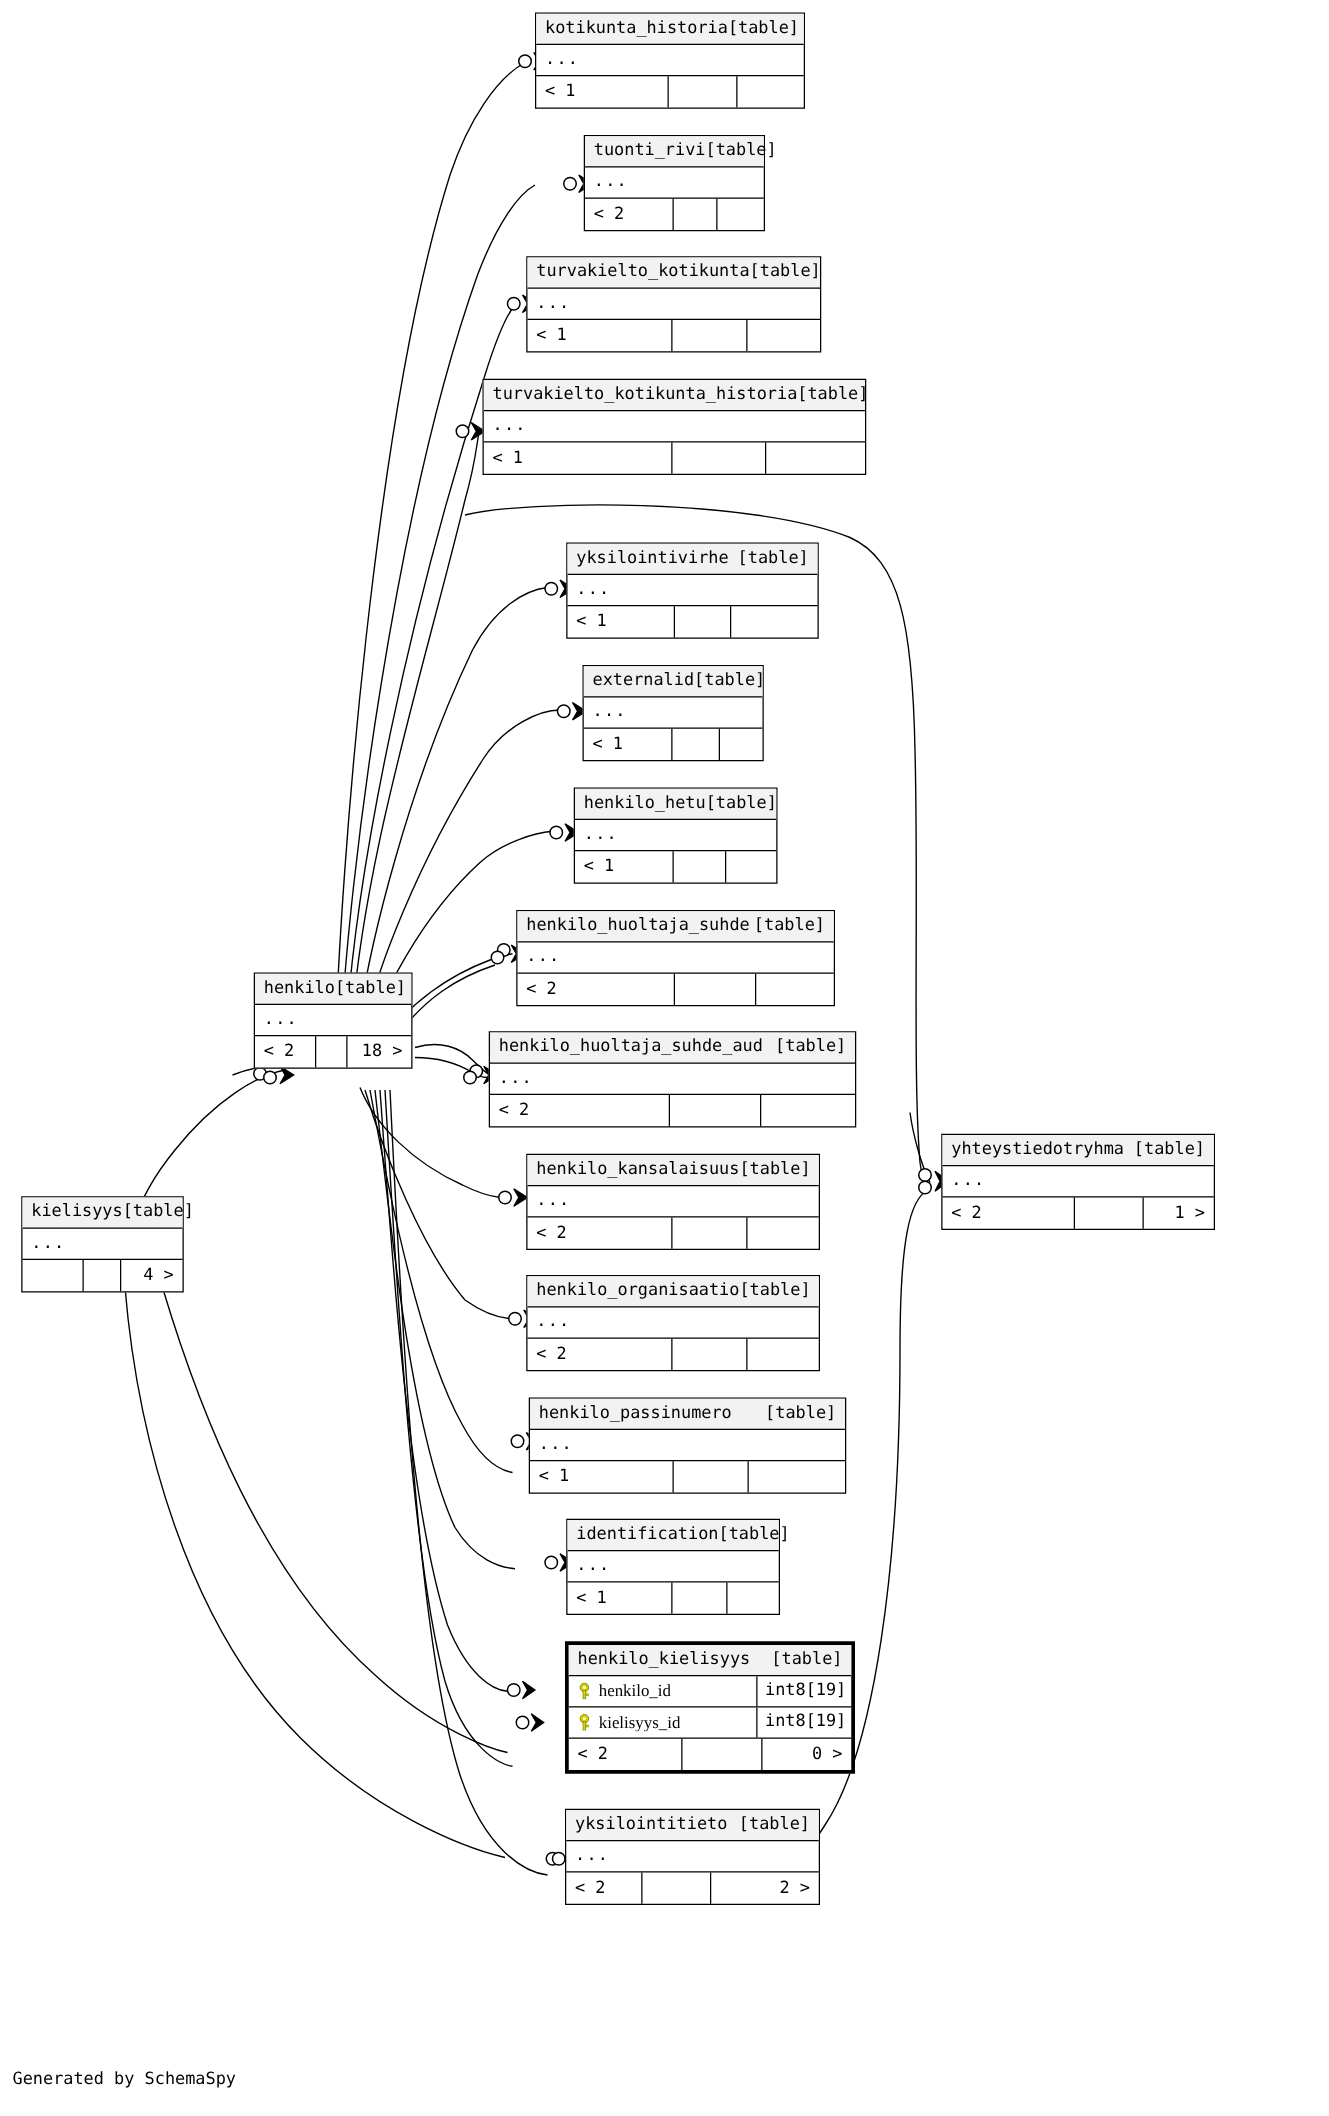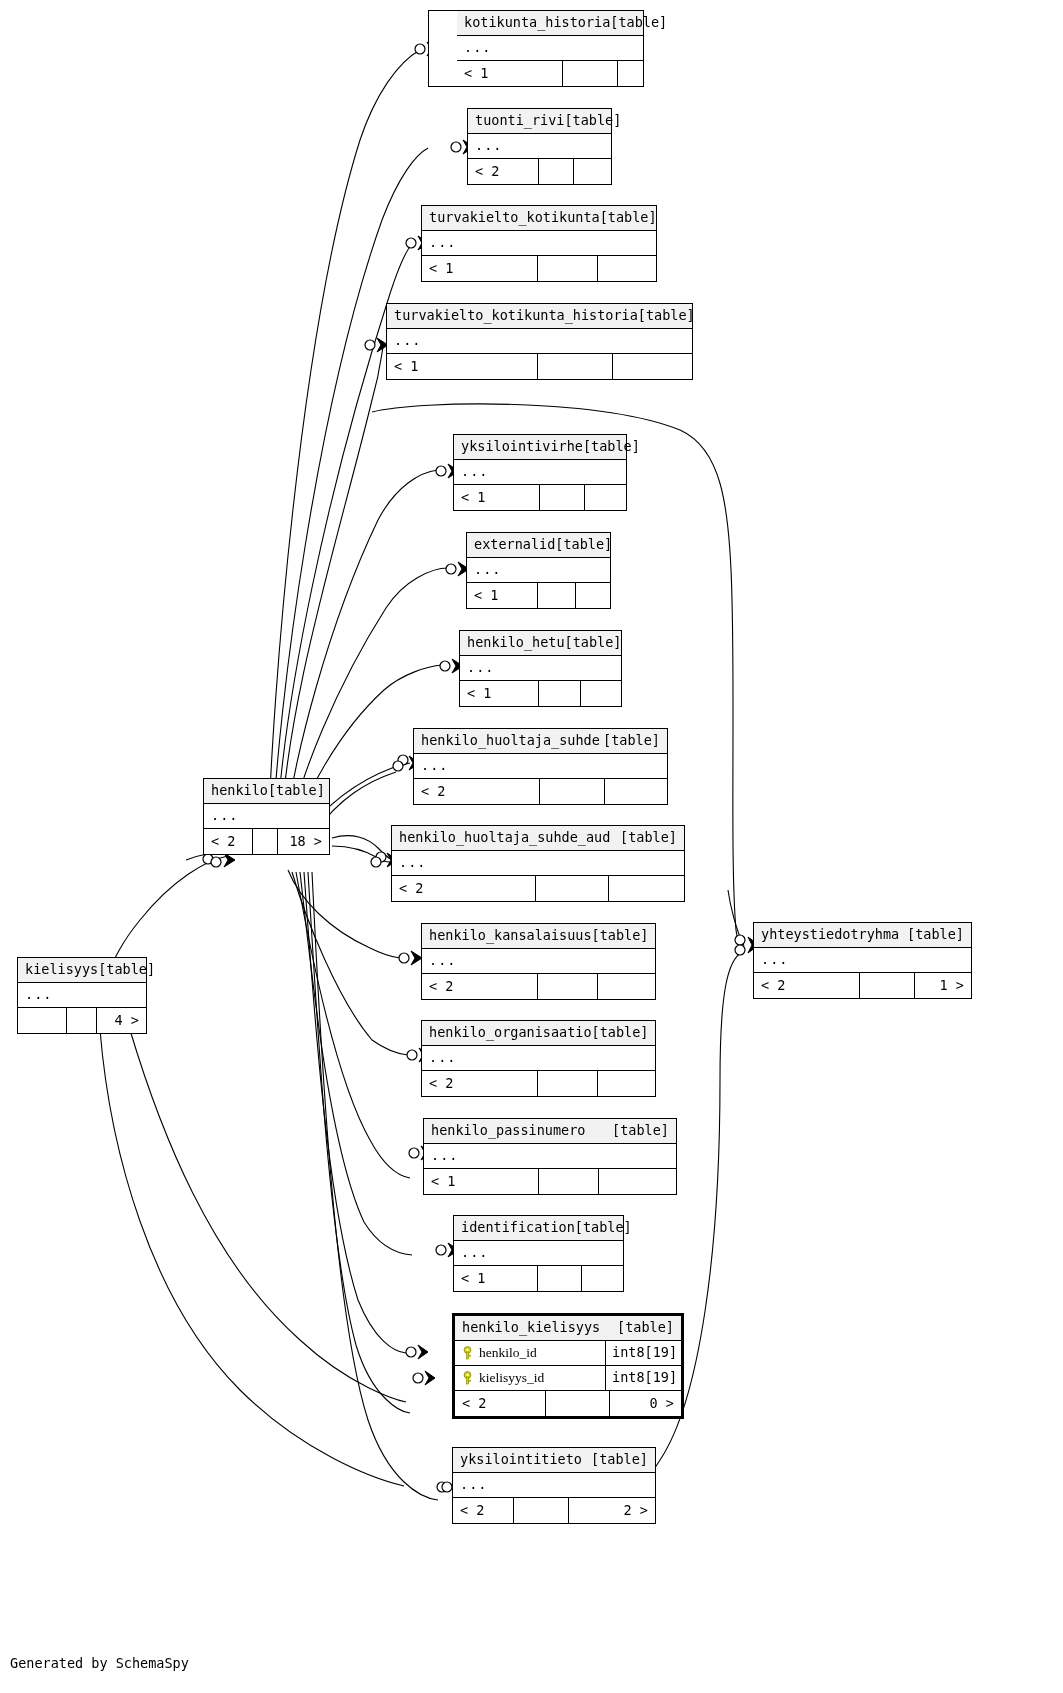--- a/index.html
+++ b/index.html
@@ -161,21 +161,21 @@
       <circle class="crow-o" cx="208" cy="859" r="5"></circle>
       <circle class="crow-o" cx="216" cy="862" r="5"></circle>
       <polygon class="crow-foot" points="224,853 235,860 224,867 228,860"></polygon>
 
       <circle class="crow-o" cx="740" cy="940" r="5"></circle>
       <circle class="crow-o" cx="740" cy="950" r="5"></circle>
       <polygon class="crow-foot" points="748,937 759,945 748,953 752,945"></polygon>
     </g>
   </svg>
 
-  <div class="tbl" style="left:428px;top:10px;width:216px;padding-left:28px;">
+  <div class="tbl" style="left:428px;top:10px;width:216px;">
     <div class="thead">
       <span class="tname">kotikunta_historia</span>
       <span class="ttype">[table]</span>
     </div>
     <div class="trow dots">...</div>
     <div class="tfoot">
       <span class="cell" style="width:105px">&lt; 1</span>
       <span class="cell" style="width:55px"></span>
       <span class="cell r" style="flex:1"></span>
     </div>
@@ -213,21 +213,21 @@
       <span class="ttype">[table]</span>
     </div>
     <div class="trow dots">...</div>
     <div class="tfoot">
       <span class="cell" style="width:150px">&lt; 1</span>
       <span class="cell" style="width:75px"></span>
       <span class="cell r" style="flex:1"></span>
     </div>
   </div>
 
-  <div class="tbl" style="left:453px;top:434px;width:174px;">
+  <div class="tbl" style="left:453px;top:434px;width:202px;">
     <div class="thead">
       <span class="tname">yksilointivirhe</span>
       <span class="ttype">[table]</span>
     </div>
     <div class="trow dots">...</div>
     <div class="tfoot">
       <span class="cell" style="width:85px">&lt; 1</span>
       <span class="cell" style="width:45px"></span>
       <span class="cell r" style="flex:1"></span>
     </div>
@@ -291,21 +291,21 @@
       <span class="ttype">[table]</span>
     </div>
     <div class="trow dots">...</div>
     <div class="tfoot">
       <span class="cell" style="width:143px">&lt; 2</span>
       <span class="cell" style="width:73px"></span>
       <span class="cell r" style="flex:1"></span>
     </div>
   </div>
 
-  <div class="tbl" style="left:753px;top:907px;width:219px;margin-top:15px;">
+  <div class="tbl" style="left:753px;top:907px;width:219px;">
     <div class="thead">
       <span class="tname">yhteystiedotryhma</span>
       <span class="ttype">[table]</span>
     </div>
     <div class="trow dots">...</div>
     <div class="tfoot">
       <span class="cell" style="width:105px">&lt; 2</span>
       <span class="cell" style="width:55px"></span>
       <span class="cell r" style="flex:1">1 &gt;</span>
     </div>

